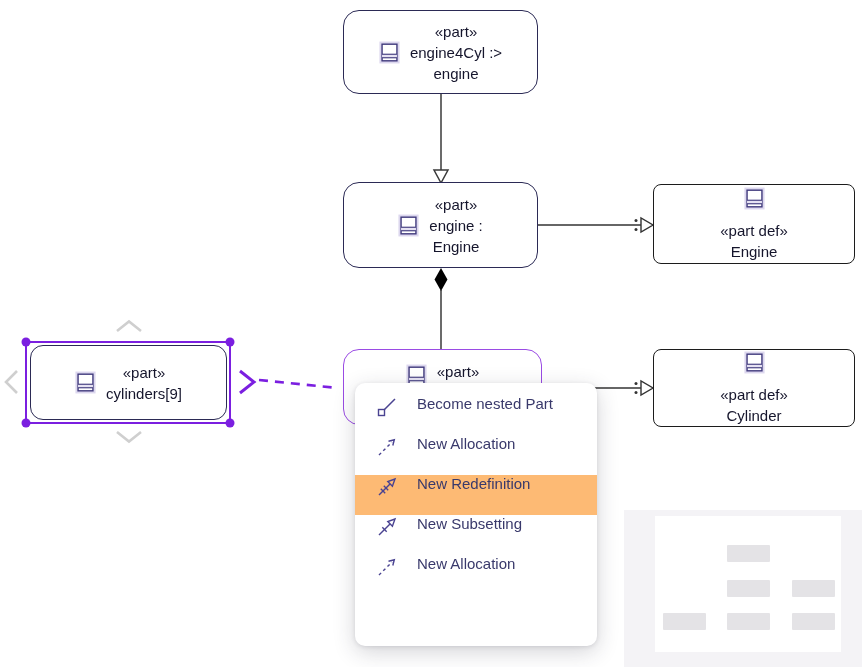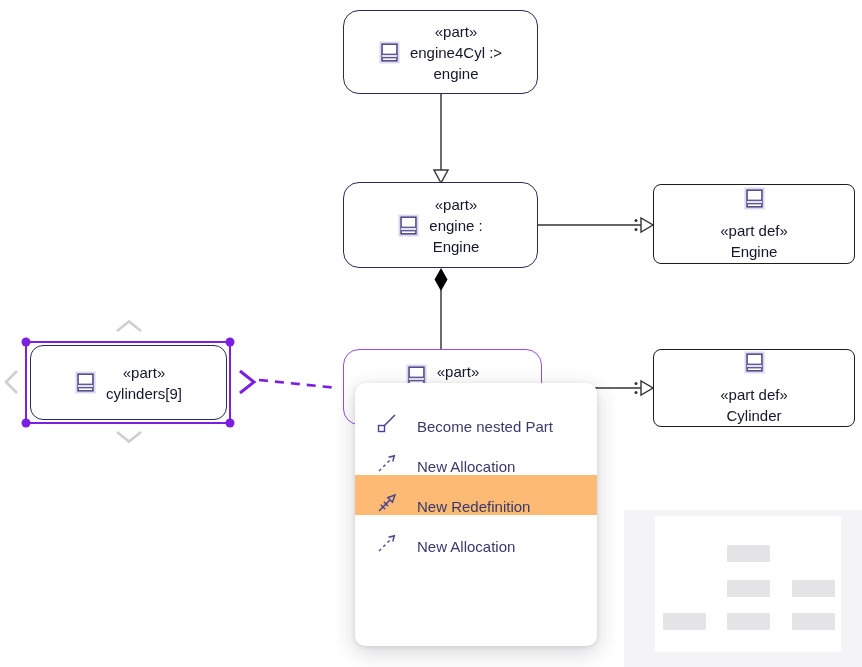--- a/index.html
+++ b/index.html
@@ -21,21 +21,21 @@
   .nicon{flex:none;display:block;}
   #node-part-target{align-items:flex-start;padding-top:11px;}
   
   .menu{
     position:absolute;left:355px;top:383px;width:242px;height:263px;
     background:#fff;border-radius:10px;z-index:6;
     box-shadow:0 6px 22px rgba(40,40,60,.20), 0 1px 4px rgba(40,40,60,.12);
     padding-top:12px;box-sizing:border-box;
   }
   .menu-item{
-    height:40px;display:flex;align-items:flex-end;cursor:pointer;
+    height:40px;display:flex;align-items:flex-start;cursor:pointer;
   }
   .menu-item.hl{background:#fdba74;}
   .mi-icon{width:24px;height:24px;margin-left:20px;flex:none;display:flex;align-items:center;justify-content:center;}
   .mi-label{margin-left:18px;font-size:15px;color:#39396b;}
   
   .preview-panel{
     position:absolute;left:624px;top:510px;width:238px;height:157px;
     background:#f4f3f6;z-index:2;
   }
   .preview-card{
@@ -196,20 +196,30 @@
         <svg width="22" height="22" viewBox="0 0 22 22">
           <line x1="3" y1="19" x2="14" y2="8" stroke="#4a4391" stroke-width="1.5"></line>
           <polygon points="19,3 11.8,5.6 16.4,10.2" fill="none" stroke="#4a4391" stroke-width="1.4"></polygon>
           <line x1="4.8" y1="12.8" x2="9.2" y2="17.2" stroke="#4a4391" stroke-width="1.4"></line>
           <line x1="7.8" y1="9.8" x2="12.2" y2="14.2" stroke="#4a4391" stroke-width="1.4"></line>
         </svg>
       </span>
       <span class="mi-label">New Redefinition</span>
     </div>
 
+    <div class="menu-item">
+      <span class="mi-icon">
+        <svg width="22" height="22" viewBox="0 0 22 22">
+          <line x1="3" y1="19" x2="14" y2="8" stroke="#4a4391" stroke-width="1.5"></line>
+          <polygon points="19,3 11.8,5.6 16.4,10.2" fill="none" stroke="#4a4391" stroke-width="1.4"></polygon>
+          <line x1="6.3" y1="11.3" x2="10.7" y2="15.7" stroke="#4a4391" stroke-width="1.4"></line>
+        </svg>
+      </span>
+      <span class="mi-label">New Subsetting</span>
+    </div>
 
     <div class="menu-item">
       <span class="mi-icon">
         <svg width="22" height="22" viewBox="0 0 22 22">
           <line x1="3" y1="19" x2="16" y2="6" stroke="#4a4391" stroke-width="1.4" stroke-dasharray="3,3"></line>
           <path d="M12.5,5.2 L18.3,3.7 L16.8,9.5" fill="none" stroke="#4a4391" stroke-width="1.4"></path>
         </svg>
       </span>
       <span class="mi-label">New Allocation</span>
     </div>

